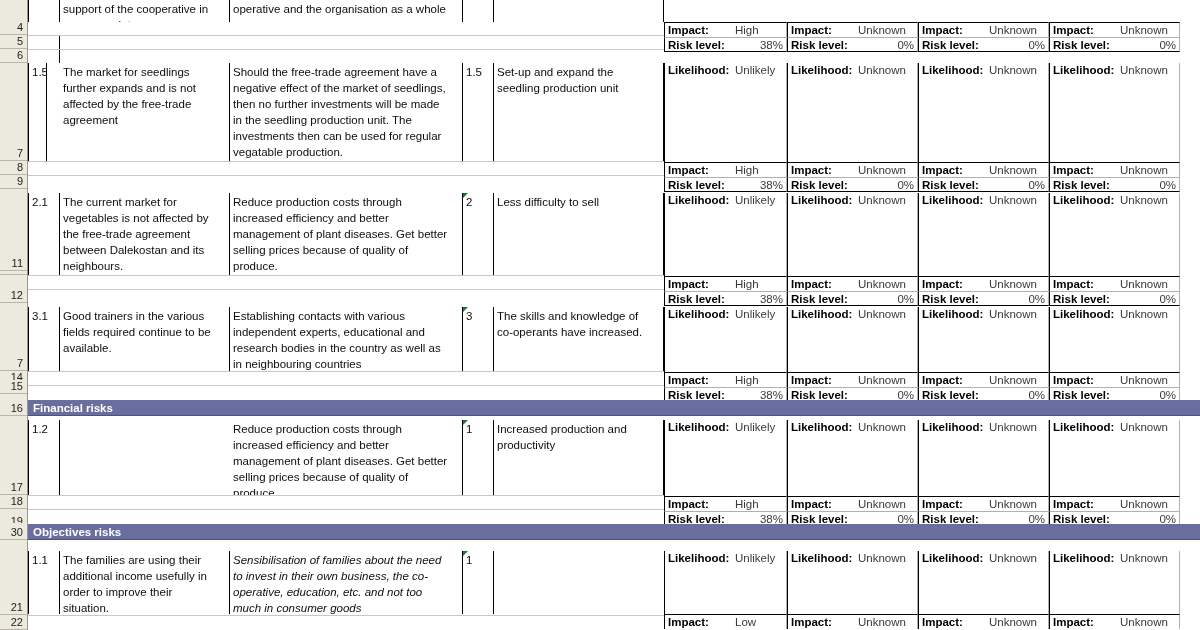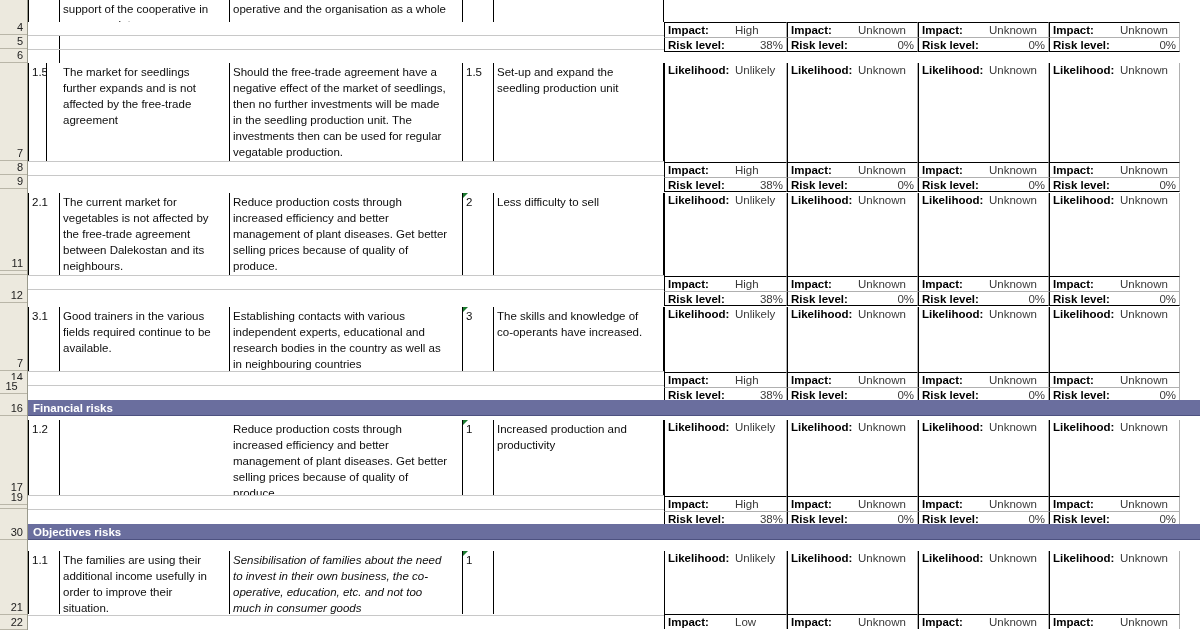--- a/index.html
+++ b/index.html
@@ -144,33 +144,33 @@
       </div>
       <div class="rowhdr" style="top: 289px; height: 14px;">
         <span>12</span>
       </div>
       <div class="rowhdr" style="top: 303px; height: 68px;">
         <span>7</span>
       </div>
       <div class="rowhdr" style="top: 371px; height: 14px;">
         <span>14</span>
       </div>
-      <div class="rowhdr" style="top: 380px; height: 14px; justify-content: center;">
+      <div class="rowhdr" style="top: 380px; height: 14px;">
         <span>15</span>
       </div>
       <div class="rowhdr" style="top: 399px; height: 17px;">
         <span>16</span>
       </div>
       <div class="rowhdr" style="top: 416px; height: 79px;">
         <span>17</span>
       </div>
       <div class="rowhdr" style="top: 495px; height: 14px;">
         <span>18</span>
       </div>
-      <div class="rowhdr" style="top: 491px; height: 14px;">
+      <div class="rowhdr" style="top: 515px; height: 14px;">
         <span>19</span>
       </div>
       <div class="rowhdr" style="top: 523px; height: 17px;">
         <span>30</span>
       </div>
       <div class="rowhdr" style="top: 540px; height: 75px;">
         <span>21</span>
       </div>
       <div class="rowhdr" style="top: 615px; height: 15px;">
         <span>22</span>

